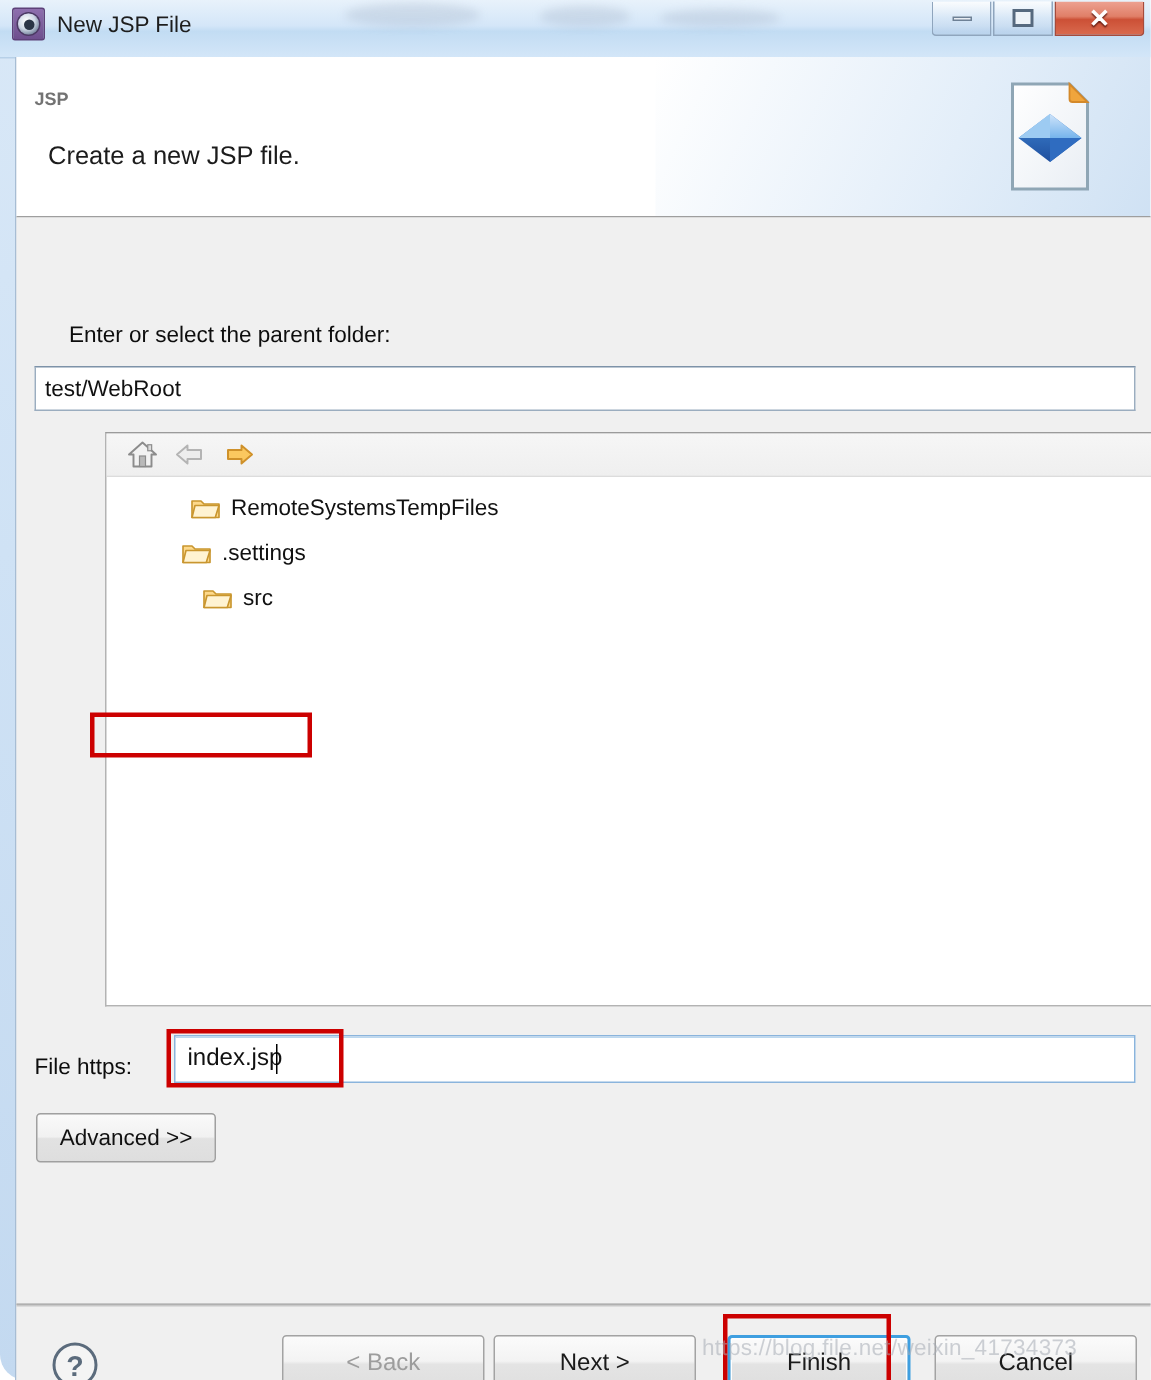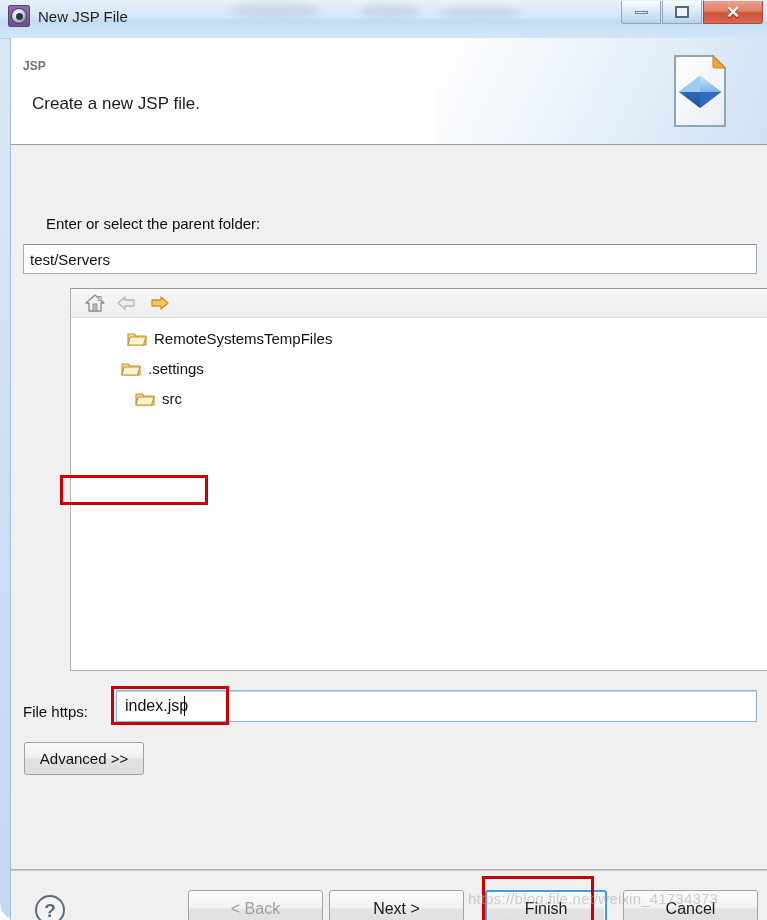--- a/index.html
+++ b/index.html
@@ -429,21 +429,21 @@
         <polygon points="27,22 48,38 27,38 6,38" fill="url(#dTop)"></polygon>
         <polygon points="27,22 27,38 6,38" fill="#9dcbf2"></polygon>
         <polygon points="27,38 48,38 27,54" fill="#2f6cc0"></polygon>
       </svg>
     </div>
 
     <div id="body">
 
       <div class="lbl" id="lbl-parent">Enter or select the parent folder:</div>
 
-      <div id="parent-input">test/Servers</div>
+      <div id="parent-input">test/WebRoot</div>
 
       <div id="tree-panel">
 
         <div id="tree-toolbar">
           <svg class="tb-icon" viewBox="0 0 22 20">
             <path d="M11 2 L20 10 H17 V18 H5 V10 H2 Z" fill="#f2f2f2" stroke="#8c8c8c" stroke-width="1.3" stroke-linejoin="round"></path>
             <rect x="9" y="11" width="4" height="7" fill="#b9b9b9" stroke="#8c8c8c" stroke-width="0.8"></rect>
             <rect x="14.5" y="3.5" width="2.6" height="4" fill="#dcdcdc" stroke="#8c8c8c" stroke-width="0.8"></rect>
           </svg>
           <svg class="tb-icon" viewBox="0 0 22 20">

